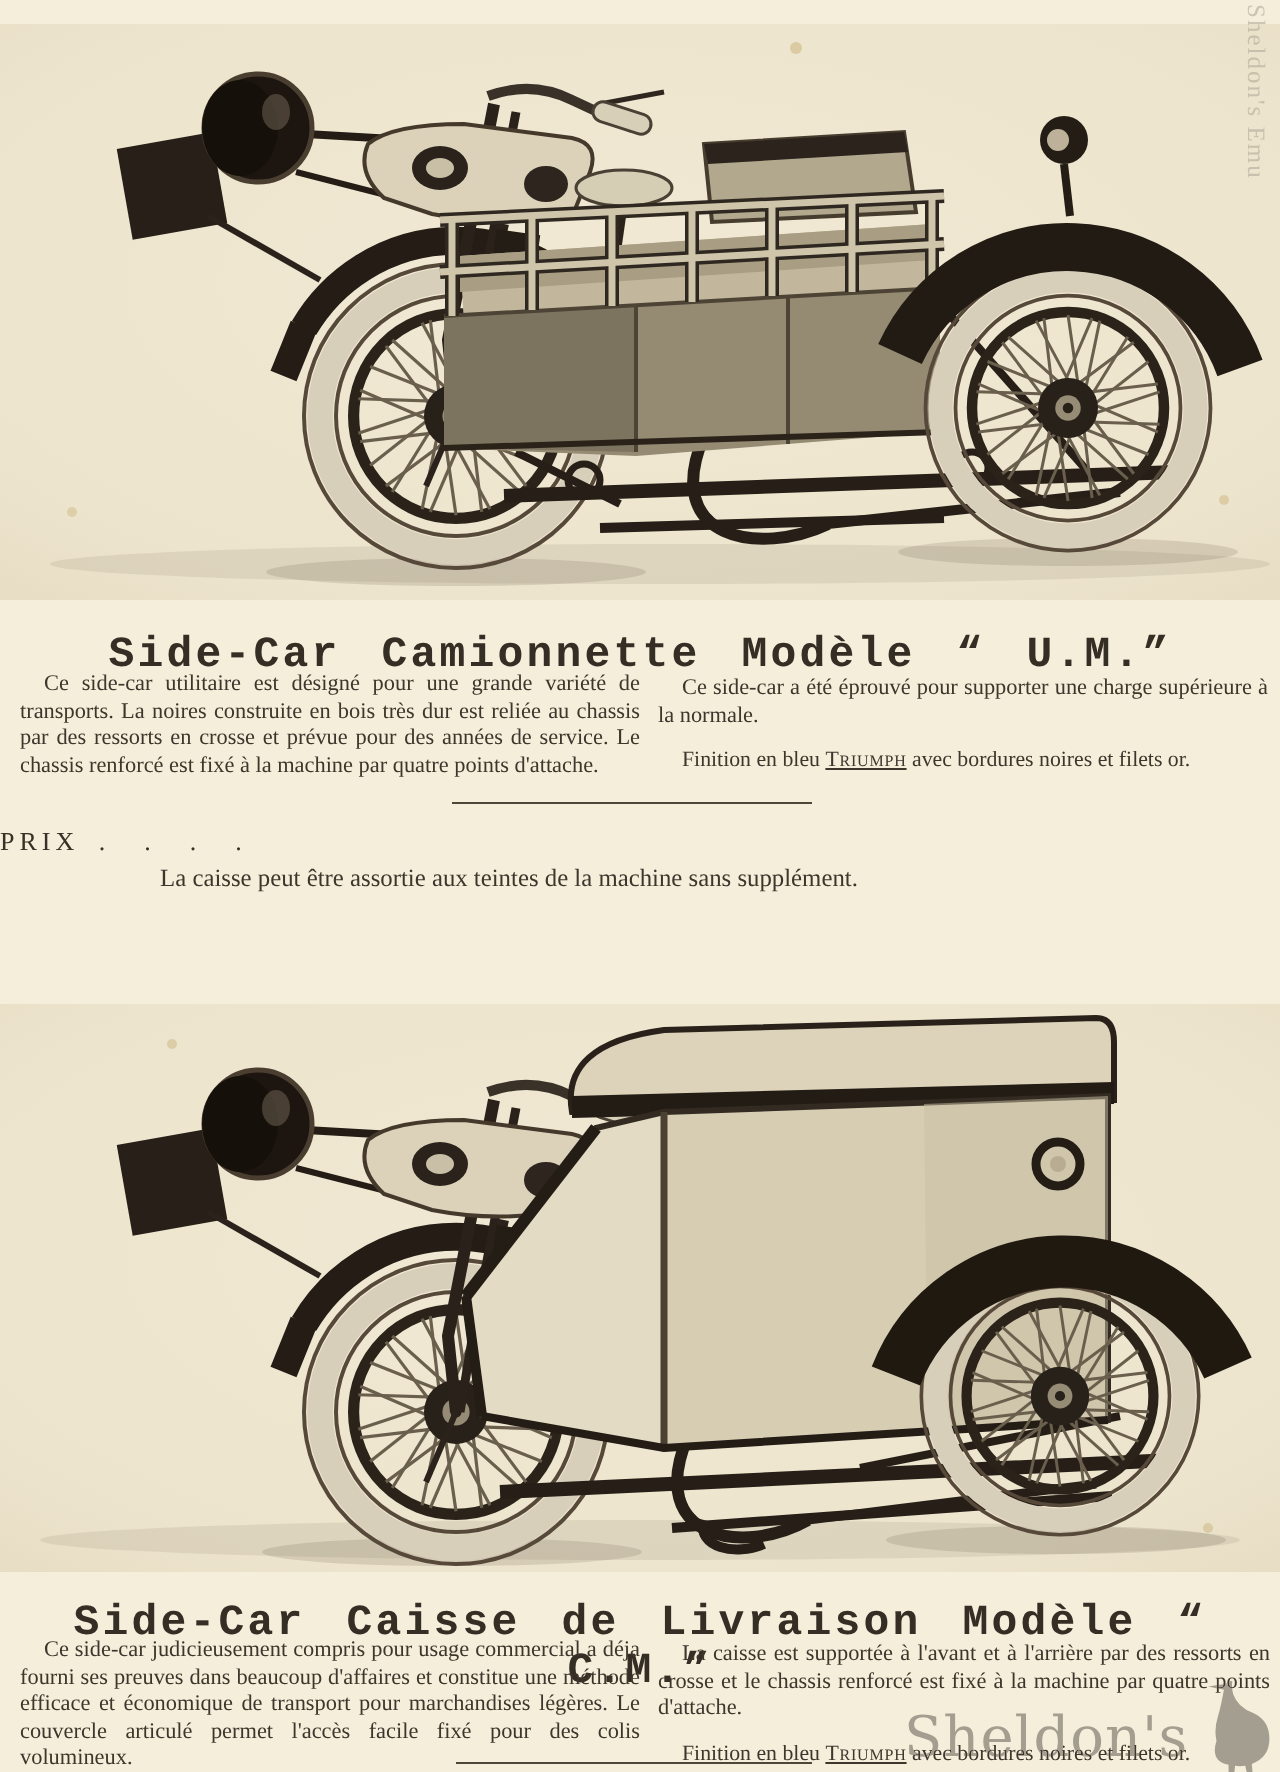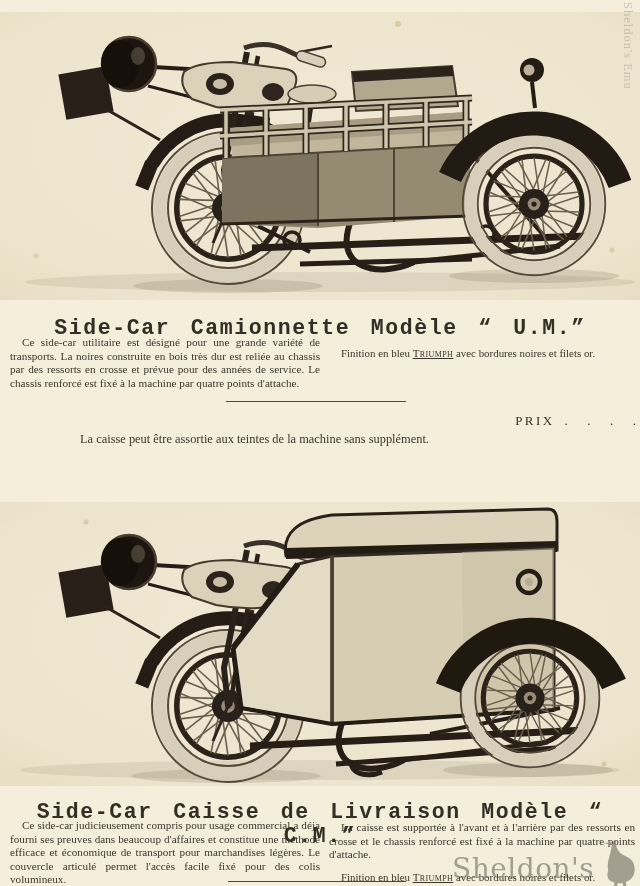--- a/index.html
+++ b/index.html
@@ -17,21 +17,21 @@
   .col p{margin:0;text-indent:12px;}
   .c1L{top:336px;left:10px;width:310px;}
   .c1R{top:338px;left:329px;width:305px;}
   .c2L{top:819px;left:10px;width:310px;}
   .c2R{top:821px;left:329px;width:306px;}
   .finish{margin-top:9px !important;white-space:nowrap;font-size:10.9px;}
   .brand{font-variant:small-caps;letter-spacing:.4px;text-decoration:underline;}
   .rule{position:absolute;height:0;border-top:1.5px solid #4e4639;}
   .rule-mid{top:401px;left:226px;width:180px;}
   .rule-bottom{top:881px;left:228px;width:178px;}
-  .prix-row{position:absolute;top:413px;left:0;width:636px;text-align:right;
+  .prix-row{position:absolute;top:413px;left:0;width:636px;text-align:left;
             font-size:13px;letter-spacing:2.5px;color:#383127;}
   .dots{white-space:pre;letter-spacing:0;}
   .prix-line1{position:absolute;top:432px;left:0;width:509px;text-align:center;font-size:12.4px;}
   .prix-line2{position:absolute;top:452px;left:0;width:640px;text-align:center;font-size:12.2px;}
   .wm-vert{position:absolute;top:2px;left:620px;height:170px;writing-mode:vertical-rl;
            font-size:12.5px;color:#aaa394;opacity:.55;mix-blend-mode:darken;letter-spacing:1px;}
   .wm-bottom{position:absolute;top:852px;left:452px;font-family:"DejaVu Serif",serif;
              font-size:28px;color:#a49e90;mix-blend-mode:darken;letter-spacing:.5px;}
   .wm-emu{position:absolute;top:836px;left:594px;mix-blend-mode:darken;}
 </style>
@@ -178,20 +178,21 @@
     <use href="#wheel" transform="translate(534,192) scale(.75)"></use>
     <path d="M 450 165 A 92 92 0 0 1 620 172" stroke="#221b14" stroke-width="24" fill="none"></path>
   </svg>
 
   <h1 class="title t1">Side-Car Camionnette Modèle “ U.M.”</h1>
 
   <div class="col c1L">
     <p>Ce side-car utilitaire est désigné pour une grande variété de transports.  La noires construite en bois très dur est reliée au chassis par des ressorts en crosse et prévue pour des années de service.  Le chassis renforcé est fixé à la machine par quatre points d'attache.</p>
   </div>
   <div class="col c1R">
+    <p>Ce side-car a été éprouvé pour supporter une charge supérieure à la normale.</p>
     <p class="finish"><span>Finition en bleu </span><span class="brand">Triumph</span><span> avec bordures noires et filets or.</span></p>
   </div>
 
   <div class="rule rule-mid"></div>
 
   <div class="prix-row"><span>PRIX</span><span class="dots">   .      .      .      .</span></div>
   <div class="prix-line1">La caisse peut être assortie aux teintes de la machine sans supplément.</div>
 
   <svg class="photo p2" width="640" height="284" viewBox="0 0 640 284">
     <rect width="640" height="284" fill="url(#vign)"></rect>

